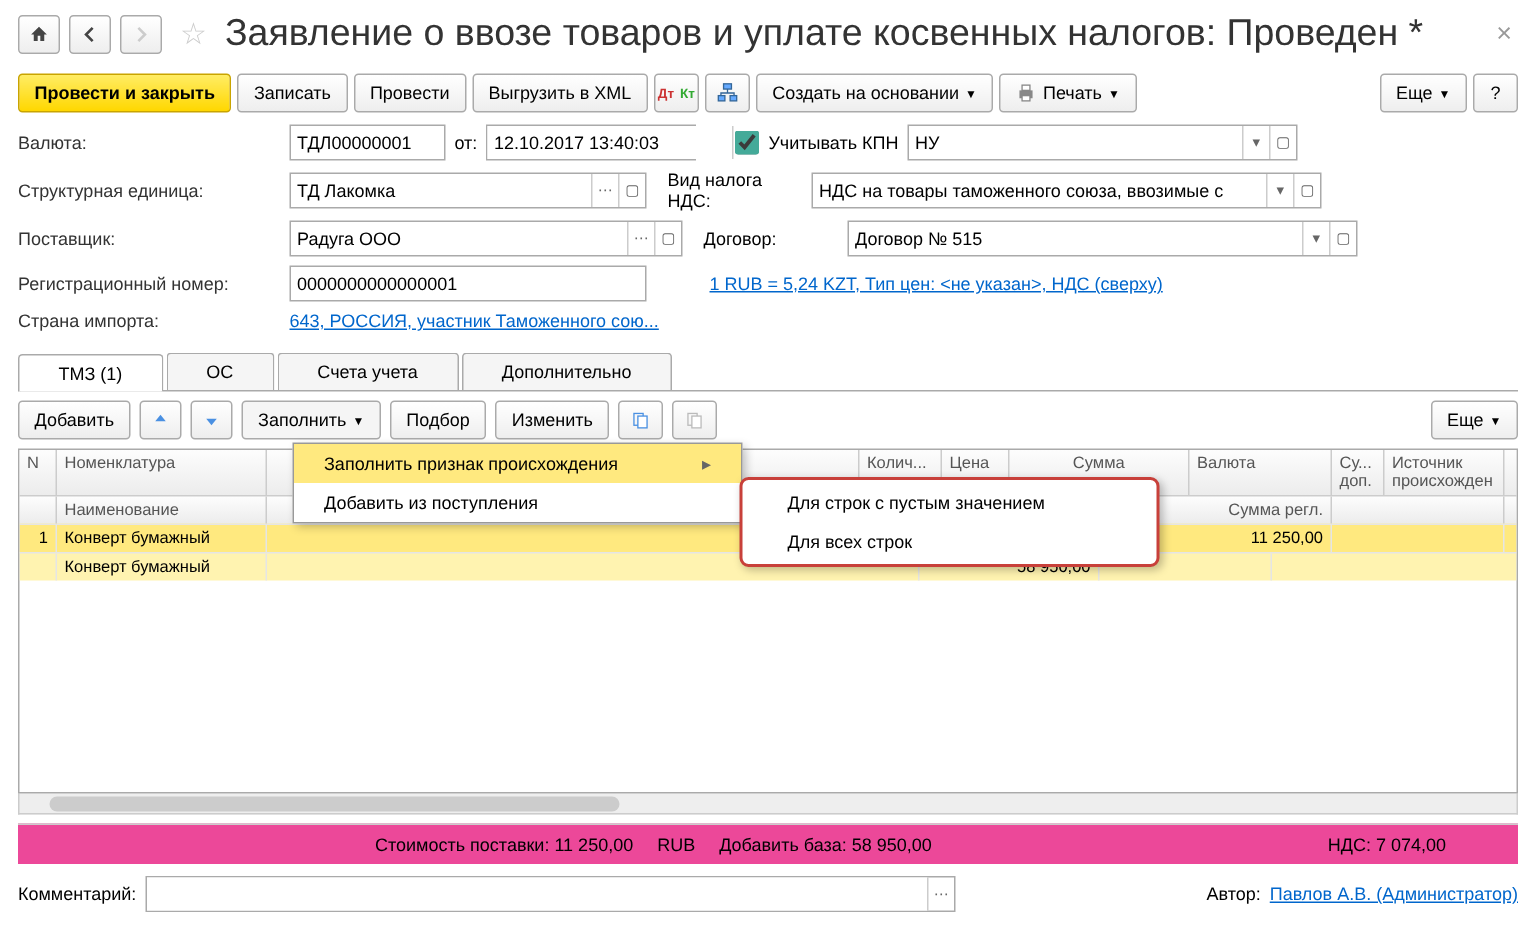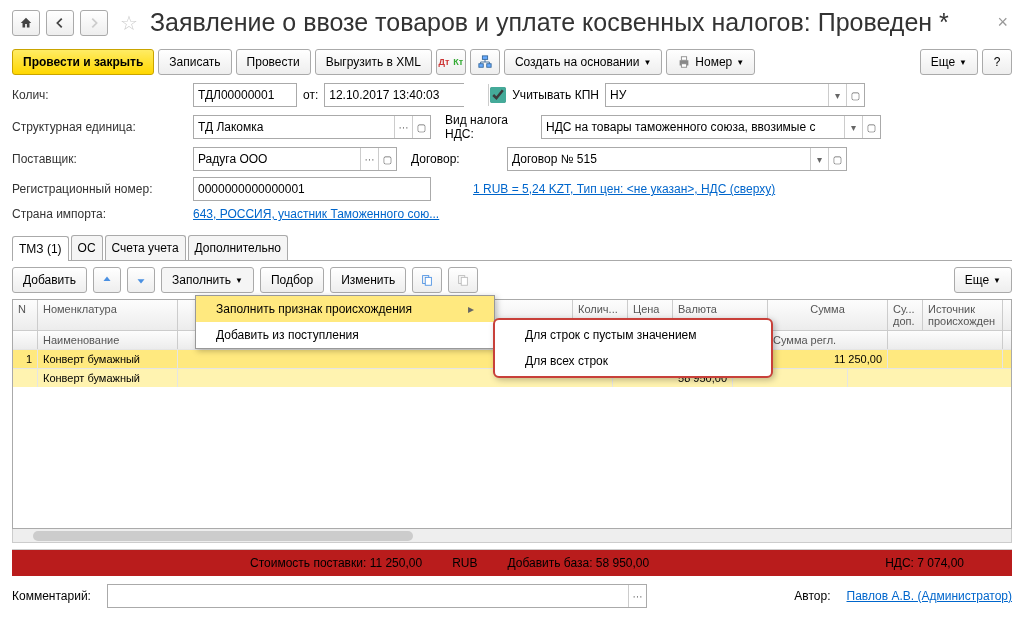--- a/index.html
+++ b/index.html
@@ -18,43 +18,43 @@
 .form{padding:4px 12px}
 .form-row{display:flex;align-items:center;margin-bottom:6px;gap:6px}
 .lbl{width:175px;color:#333}
 .inp{border:1px solid #aaa;height:24px;padding:2px 4px;background:#fff}
 .inp-group{display:flex;border:1px solid #aaa;height:24px;background:#fff}
 .inp-group input{border:none;flex:1;padding:2px 4px;outline:none}
 .inp-group .ib{width:18px;border-left:1px solid #ccc;display:flex;align-items:center;justify-content:center;font-size:10px;cursor:pointer;color:#666}
 .link{color:#0066cc;text-decoration:underline;cursor:pointer}
 .check{width:16px;height:16px;accent-color:#4a9}
 .tabs{display:flex;border-bottom:1px solid #aaa;margin:4px 12px 0}
-.tab{padding:5px 6px;border:1px solid #aaa;border-bottom:none;background:#f5f5f5;cursor:pointer;margin-right:2px;border-radius:3px 3px 0 0}
+.tab{padding:5px 26px;border:1px solid #aaa;border-bottom:none;background:#f5f5f5;cursor:pointer;margin-right:2px;border-radius:3px 3px 0 0}
 .tab.active{background:#fff;position:relative;top:1px}
 .subtoolbar{display:flex;align-items:center;gap:6px;padding:6px 12px}
 .arrow-btn{width:28px;height:26px;border:1px solid #aaa;background:linear-gradient(#fff,#eee);border-radius:3px;display:flex;align-items:center;justify-content:center;cursor:pointer}
 .grid{margin:0 12px;border:1px solid #aaa;position:relative;height:230px;overflow:hidden}
 .ghead{display:flex;background:linear-gradient(#fdfdfd,#ececec)}
 .ghead2{display:flex;background:linear-gradient(#fdfdfd,#ececec);border-top:1px solid #ccc}
 .gh{border-right:1px solid #ccc;padding:3px 5px;font-size:11px;color:#555;overflow:hidden;white-space:nowrap}
 .grow{display:flex;border-top:1px solid #e5e5e5}
 .grow.sel{background:#ffe97f}
 .grow.sel2{background:#fff3b0}
 .gc{border-right:1px solid #e5e5e5;padding:3px 5px;font-size:11px;overflow:hidden;white-space:nowrap}
 .gc.num{text-align:right}
 .dropdown{position:absolute;left:195px;top:295px;width:300px;border:1px solid #999;background:#fff;box-shadow:2px 2px 6px rgba(0,0,0,0.25);z-index:10}
 .dd-item{padding:6px 20px;cursor:pointer}
 .dd-item.hl{background:#ffe97f}
 .dd-arrow{float:right;color:#666}
 .submenu{position:absolute;left:493px;top:318px;width:280px;border:2px solid #c8403a;border-radius:6px;background:#fff;box-shadow:2px 2px 6px rgba(0,0,0,0.25);z-index:11;padding:2px 0}
 .sm-item{padding:6px 30px;cursor:pointer}
 .scrollbar{height:14px;background:#eee;margin:0 12px;border:1px solid #ccc;border-top:none;display:flex;align-items:center}
 .sb-thumb{width:380px;height:10px;background:#ccc;border-radius:5px;margin-left:20px}
-.footer{background:#b91c1c;border-top:1px solid #ccc;margin:6px 12px 0;padding:6px 8px;display:flex;gap:30px;font-size:11px}
-.comment-row{display:flex;align-items:center;padding:8px 12px;gap:16px}
+.footer{background:#ec4899;border-top:1px solid #ccc;margin:6px 12px 0;padding:6px 8px;display:flex;gap:16px;font-size:11px}
+.comment-row{display:flex;align-items:center;padding:8px 12px;gap:6px}
 svg{width:14px;height:14px}
 </style>
 </head>
 <body>
 
 <div class="titlebar">
   <div class="nav-btn">
       <svg viewBox="0 0 16 16">
         <path d="M8 2L2 8h2v5h3V9h2v4h3V8h2z" fill="#444"></path>
       </svg>
@@ -94,34 +94,34 @@
   <button class="btn">
       <span>Создать на основании</span> 
       <span style="font-size:8px">▼</span>
     </button>
   <button class="btn">
       <svg viewBox="0 0 16 16">
         <rect x="3" y="6" width="10" height="6" fill="#888"></rect>
         <rect x="5" y="2" width="6" height="4" fill="#fff" stroke="#888"></rect>
         <rect x="5" y="10" width="6" height="4" fill="#fff" stroke="#888"></rect>
       </svg> 
-      <span>Номер</span> 
+      <span>Печать</span> 
       <span style="font-size:8px">▼</span>
     </button>
   <div class="spacer"></div>
   <button class="btn">
       <span>Еще</span> 
       <span style="font-size:8px">▼</span>
     </button>
   <button class="btn icon-btn">?</button>
 </div>
 
 <div class="form">
   <div class="form-row">
-    <span class="lbl">Колич:</span>
+    <span class="lbl">Валюта:</span>
     <input class="inp" style="width: 104px;" value="ТДЛ00000001">
     <span>от:</span>
     <div class="inp-group" style="width:140px">
         <input value="12.10.2017 13:40:03" style="">
         <span class="ib">📅</span>
       </div>
     <span style="width:14px"></span>
     <input type="checkbox" class="check" checked="" style="">
     <span>Учитывать КПН</span>
     <div class="inp-group" style="width:260px">
@@ -139,21 +139,21 @@
       </div>
     <span style="width:98px;padding-left:8px">Вид налога НДС:</span>
     <div class="inp-group" style="width:340px">
         <input value="НДС на товары таможенного союза, ввозимые с" style="">
         <span class="ib">▾</span>
         <span class="ib">▢</span>
       </div>
   </div>
   <div class="form-row">
     <span class="lbl">Поставщик:</span>
-    <div class="inp-group" style="width:204px">
+    <div class="inp-group" style="width:262px">
         <input value="Радуга ООО" style="">
         <span class="ib">⋯</span>
         <span class="ib">▢</span>
       </div>
     <span style="width:98px;padding-left:8px">Договор:</span>
     <div class="inp-group" style="width:340px">
         <input value="Договор № 515" style="">
         <span class="ib">▾</span>
         <span class="ib">▢</span>
       </div>
@@ -214,32 +214,32 @@
     </button>
 </div>
 
 <div class="grid">
   <div class="ghead">
     <div class="gh" style="width:25px">N</div>
     <div class="gh" style="width:140px">Номенклатура</div>
     <div class="gh" style="width:395px"></div>
     <div class="gh" style="width:55px">Колич...</div>
     <div class="gh" style="width:45px">Цена</div>
+    <div class="gh" style="width:120px;text-align:center">Сумма</div>
     <div class="gh" style="width:95px">Валюта</div>
-    <div class="gh" style="width:120px;text-align:center">Сумма</div>
     <div class="gh" style="width:35px;white-space:pre">Су...
 доп.</div>
     <div class="gh" style="width:80px;white-space:pre">Источник
 происхожден</div>
   </div>
   <div class="ghead2">
     <div class="gh" style="width:25px"></div>
     <div class="gh" style="width:140px">Наименование</div>
     <div class="gh" style="width:590px"></div>
-    <div class="gh" style="width:120px;text-align:left">Сумма регл.</div>
+    <div class="gh" style="width:120px;text-align:right">Сумма регл.</div>
     <div class="gh" style="width:115px"></div>
   </div>
   <div class="grow sel">
     <div class="gc num" style="width:25px">1</div>
     <div class="gc" style="width:140px">Конверт бумажный</div>
     <div class="gc" style="width:590px"></div>
     <div class="gc num" style="width:120px">11 250,00</div>
     <div class="gc" style="width:115px"></div>
   </div>
   <div class="grow sel2">

